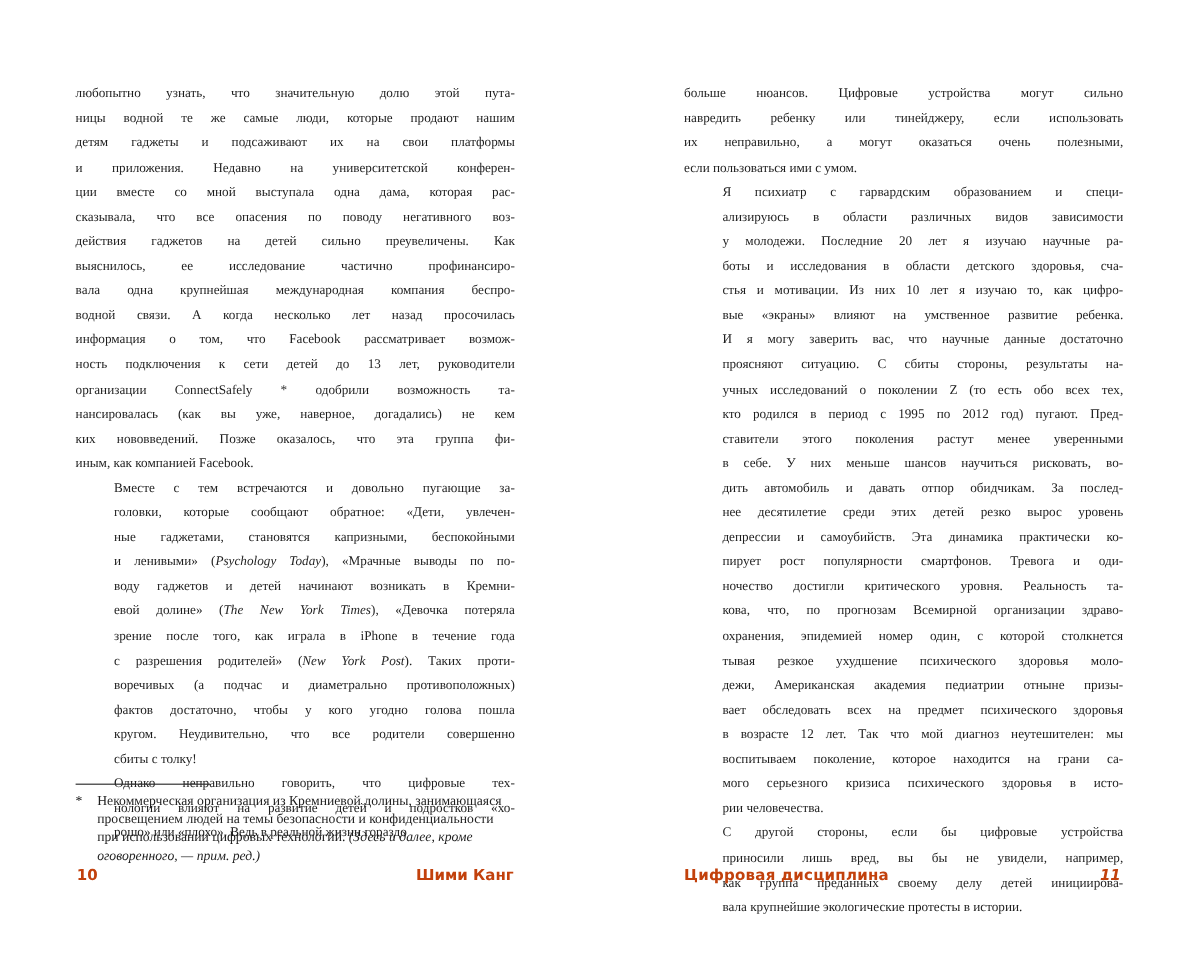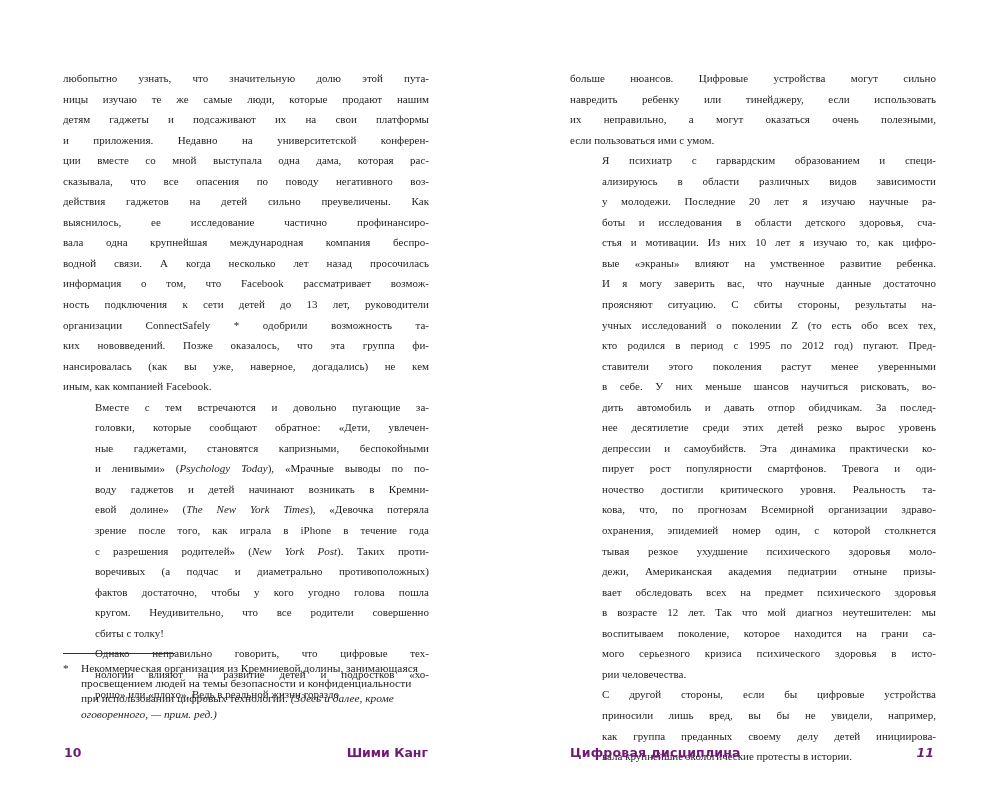--- a/index.html
+++ b/index.html
@@ -22,51 +22,51 @@
     i { font-style: italic; }
     .fn-rule { position: absolute; left: 63px; top: 653px; width: 112px; height: 0; border-top: 1px solid #333; }
     .footnote {
       position: absolute; left: 63px; top: 661px; width: 368px;
       font-family: "Liberation Serif", "DejaVu Serif", serif;
       font-size: 11.4px; line-height: 15.2px; color: #1e1e1e;
     }
     .footnote .mark { position: absolute; left: 0; top: 0; }
     .footnote .fn-text { margin-left: 18px; }
     .folio {
-      position: absolute; top: 745px;
+      position: absolute; top: 721px;
       font-family: "DejaVu Sans", "Liberation Sans", sans-serif;
-      font-size: 12.5px; color: #701a75; text-align: center;
+      font-size: 12.5px; color: #c2410c; text-align: center;
     }
     .folio.bold { font-weight: bold; }
     .pn-left { left: 64px; }
     .runner-left { right: 72px; font-weight: bold; }
     .runner-right { left: 70px; font-weight: bold; letter-spacing: 0.2px; }
     .pn-right { right: 66px; font-style: italic; }
   </style>
 </head>
 <body>
 
 <div class="page page-left">
   <div class="column" id="left-col">
       <p>
         <span class="line">любопытно узнать, что значительную долю этой пута-</span>
-        <span class="line">ницы изучаю те же самые люди, которые продают нашим</span>
+        <span class="line">ницы водной те же самые люди, которые продают нашим</span>
         <span class="line">детям гаджеты и подсаживают их на свои платформы</span>
         <span class="line">и приложения. Недавно на университетской конферен-</span>
         <span class="line">ции вместе со мной выступала одна дама, которая рас-</span>
         <span class="line">сказывала, что все опасения по поводу негативного воз-</span>
         <span class="line">действия гаджетов на детей сильно преувеличены. Как</span>
         <span class="line">выяснилось, ее исследование частично профинансиро-</span>
         <span class="line">вала одна крупнейшая международная компания беспро-</span>
         <span class="line">водной связи. А когда несколько лет назад просочилась</span>
         <span class="line">информация о том, что Facebook рассматривает возмож-</span>
         <span class="line">ность подключения к сети детей до 13 лет, руководители</span>
         <span class="line">организации ConnectSafely * одобрили возможность та-</span>
+        <span class="line">нансировалась (как вы уже, наверное, догадались) не кем</span>
         <span class="line">ких нововведений. Позже оказалось, что эта группа фи-</span>
-        <span class="line">нансировалась (как вы уже, наверное, догадались) не кем</span>
         <span class="line last">иным, как компанией Facebook.</span>
       </p>
       <p class="indent">
         <span class="line">Вместе с тем встречаются и довольно пугающие за-</span>
         <span class="line">головки, которые сообщают обратное: «Дети, увлечен-</span>
         <span class="line">ные гаджетами, становятся капризными, беспокойными</span>
         <span class="line">и ленивыми» (<i>Psychology Today</i>), «Мрачные выводы по по-</span>
         <span class="line">воду гаджетов и детей начинают возникать в Кремни-</span>
         <span class="line">евой долине» (<i>The New York Times</i>), «Девочка потеряла</span>
         <span class="line">зрение после того, как играла в iPhone в течение года</span>

